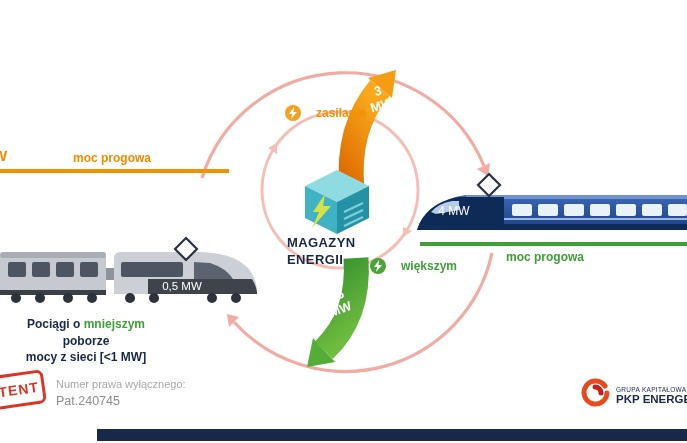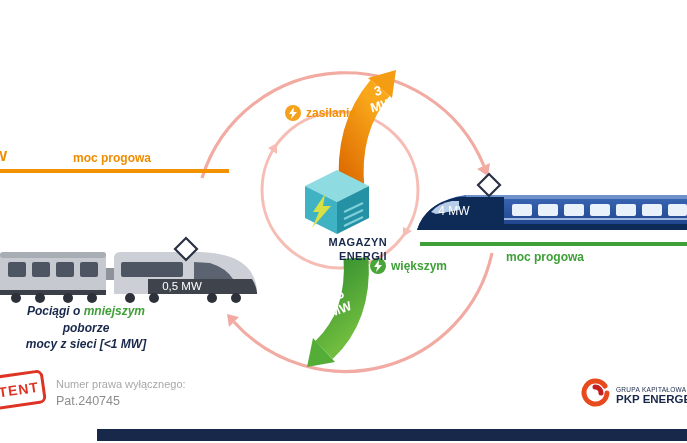--- a/index.html
+++ b/index.html
@@ -13,44 +13,44 @@
     position:absolute; top:26px; left:0; width:100%; text-align:center;
     font-size:17px; font-weight:bold; color:#18284a; letter-spacing:.2px;
   }
 
   .edge-frag { position:absolute; left:-7px; top:147px; color:#f08c00; font-weight:bold; font-size:15px; }
 
   .thr-label { position:absolute; font-weight:bold; font-size:12px; }
   .thr-left  { left:73px;  top:151px; color:#f08c00; }
   .thr-right { left:506px; top:250px; color:#3fa037; }
 
-  .bolt-label { position:absolute; display:flex; align-items:center; gap:5px; font-weight:bold; font-size:12px; }
+  .bolt-label { position:absolute; display:flex; align-items:center; gap:15px; font-weight:bold; font-size:12px; }
   .supply-label { left:285px; top:105px; color:#f39200; }
   .charge-label { left:370px; top:258px; color:#3fa037; }
   .badge { width:16px; height:16px; display:inline-block; }
 
   .storage-label {
-    position:absolute; left:287px; top:235px; width:100px; text-align:right;
-    font-size:11px; font-weight:bold; color:#18284a; white-space:pre-line;
+    position:absolute; left:287px; top:235px; width:100px; text-align:left;
+    font-size:13px; font-weight:bold; color:#18284a; white-space:pre-line;
     line-height:1.3; letter-spacing:.4px;
   }
 
   .arrow-value {
     position:absolute; color:#fff; font-weight:bold; font-size:13px;
     text-align:center; line-height:1.12; white-space:pre-line;
   }
   .supply-value { left:357px; top:84px;  width:46px; transform:rotate(-15deg); }
   .charge-value { left:313px; top:289px; width:50px; transform:rotate(-22deg); font-size:12.5px; }
 
   .power-label { position:absolute; color:#fff; font-weight:normal; text-align:center; }
   .power-left  { left:140px; top:280px; width:84px; font-size:11.5px; }
   .power-right { left:430px; top:204px; width:48px; font-size:12px; }
 
   .caption { position:absolute; text-align:center; font-size:12px; font-weight:bold; color:#18284a; line-height:1.38; }
-  .caption-left  { left:2px;   top:303px; width:168px;font-style:italic; }
+  .caption-left  { left:2px;   top:316px; width:168px; }
   .caption-right { left:494px; top:127px; width:186px; }
   .hl { color:#3fa037; }
 
   .stamp {
     position:absolute; left:-27px; top:374px; width:66px; height:28px;
     border:3px solid #de3425; border-radius:7px; transform:rotate(-8deg);
     color:#de3425; font-weight:bold; font-size:14px; letter-spacing:1px;
     display:flex; align-items:center; justify-content:center;
   }
   .patent-label  { position:absolute; left:56px; top:378px; font-size:11px;   color:#a8a8a8; }

